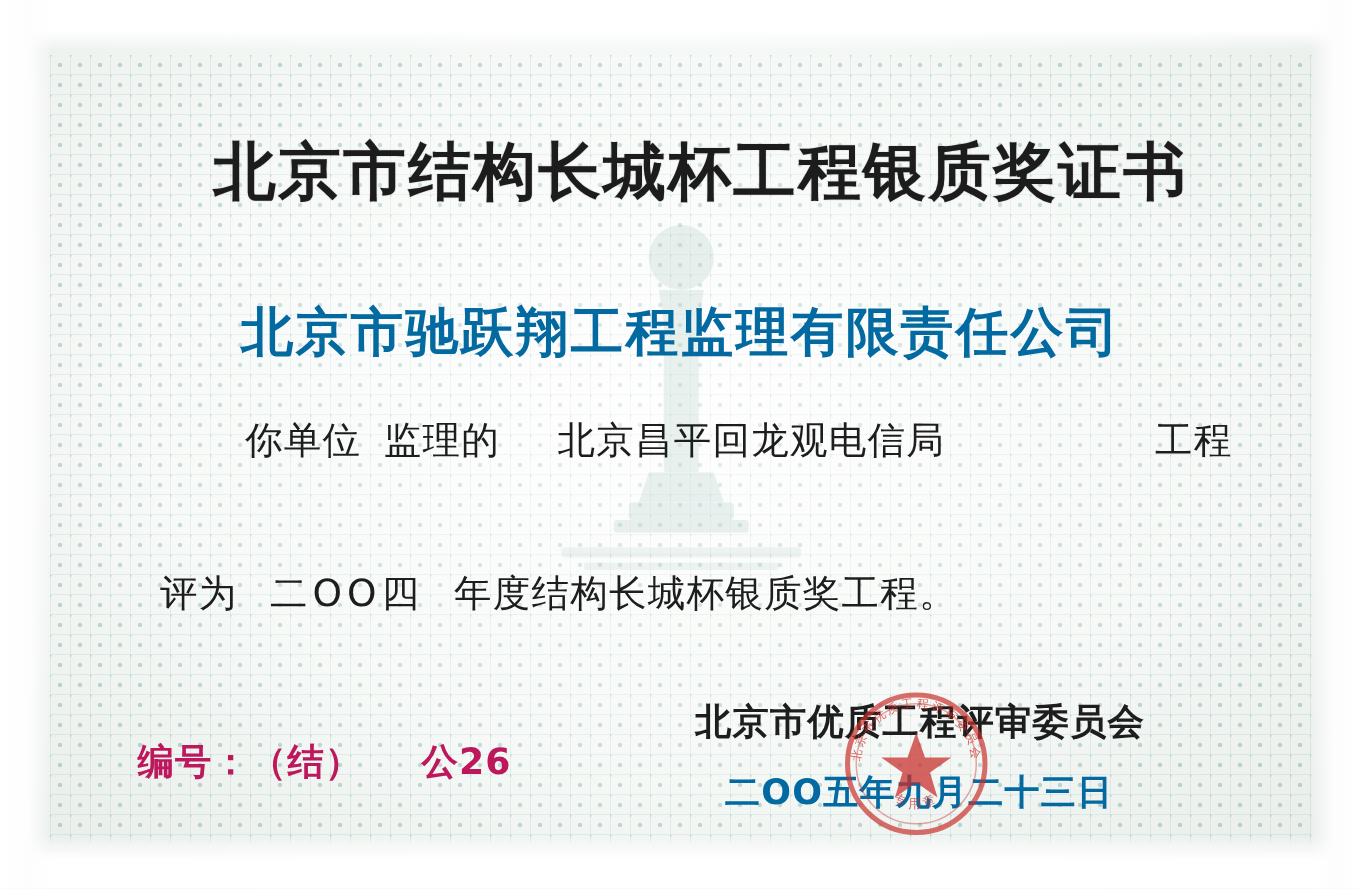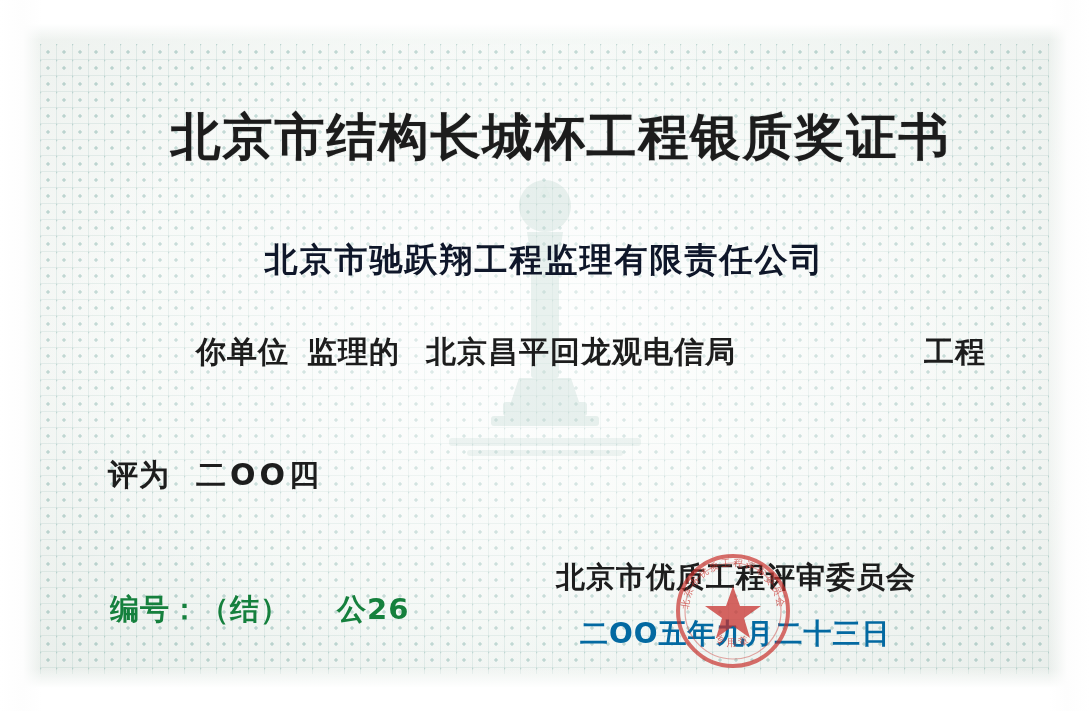--- a/index.html
+++ b/index.html
@@ -85,64 +85,64 @@
     text-shadow: 0 0 1px rgba(0,0,0,0.35);
     padding-left: 32px;
   }
 
   .org {
     position: absolute;
     left: 0;
     right: 0;
     top: 238px;
     text-align: center;
-    font-size: 33px;
+    font-size: 42px;
     font-weight: bold;
     letter-spacing: 2px;
-    color: #0f172a;
+    color: #0369a1;
   }
 
   .line-body {
     position: absolute;
     font-size: 30px;
-    font-weight: bold;
+    font-weight: normal;
     color: #1d1d1d;
     letter-spacing: 1px;
     white-space: nowrap;
   }
 
   .row-project {
     left: 196px;
     top: 332px;
     width: 790px;
     display: flex;
     align-items: baseline;
   }
   .row-project .lbl-you { margin-right: 18px; }
-  .row-project .lbl-sup { margin-right: 26px; }
+  .row-project .lbl-sup { margin-right: 46px; }
   .row-project .project-name { }
   .row-project .lbl-proj { margin-left: auto; }
 
   .row-award {
-    left: 108px;
+    left: 128px;
     top: 428px;
     width: 760px;
     display: flex;
     align-items: baseline;
   }
   .row-award .lbl-rated { margin-right: 26px; }
   .row-award .year { margin-right: 24px; letter-spacing: 4px; margin-top: 27px; }
 
   .serial {
     position: absolute;
     left: 110px;
     top: 590px;
     font-size: 29px;
     font-weight: bold;
-    color: #15803d;
+    color: #be185d;
     letter-spacing: 1px;
     white-space: nowrap;
   }
   .serial .serial-no { margin-left: 36px; }
 
   .issuer {
     position: absolute;
     left: 556px;
     top: 558px;
     font-size: 29px;
@@ -230,20 +230,21 @@
   <div class="line-body row-project">
     <span class="lbl-you">你单位</span>
     <span class="lbl-sup">监理的</span>
     <span class="project-name">北京昌平回龙观电信局</span>
     <span class="lbl-proj">工程</span>
   </div>
 
   <div class="line-body row-award">
     <span class="lbl-rated">评为</span>
     <span class="year">二OO四</span>
+    <span class="award-text">年度结构长城杯银质奖工程。</span>
   </div>
 
   <div class="serial">
     <span>编号：（结）</span>
     <span class="serial-no">公26</span>
   </div>
 
   <div class="issuer">北京市优质工程评审委员会</div>
   <div class="issue-date">二OO五年九月二十三日</div>
 

